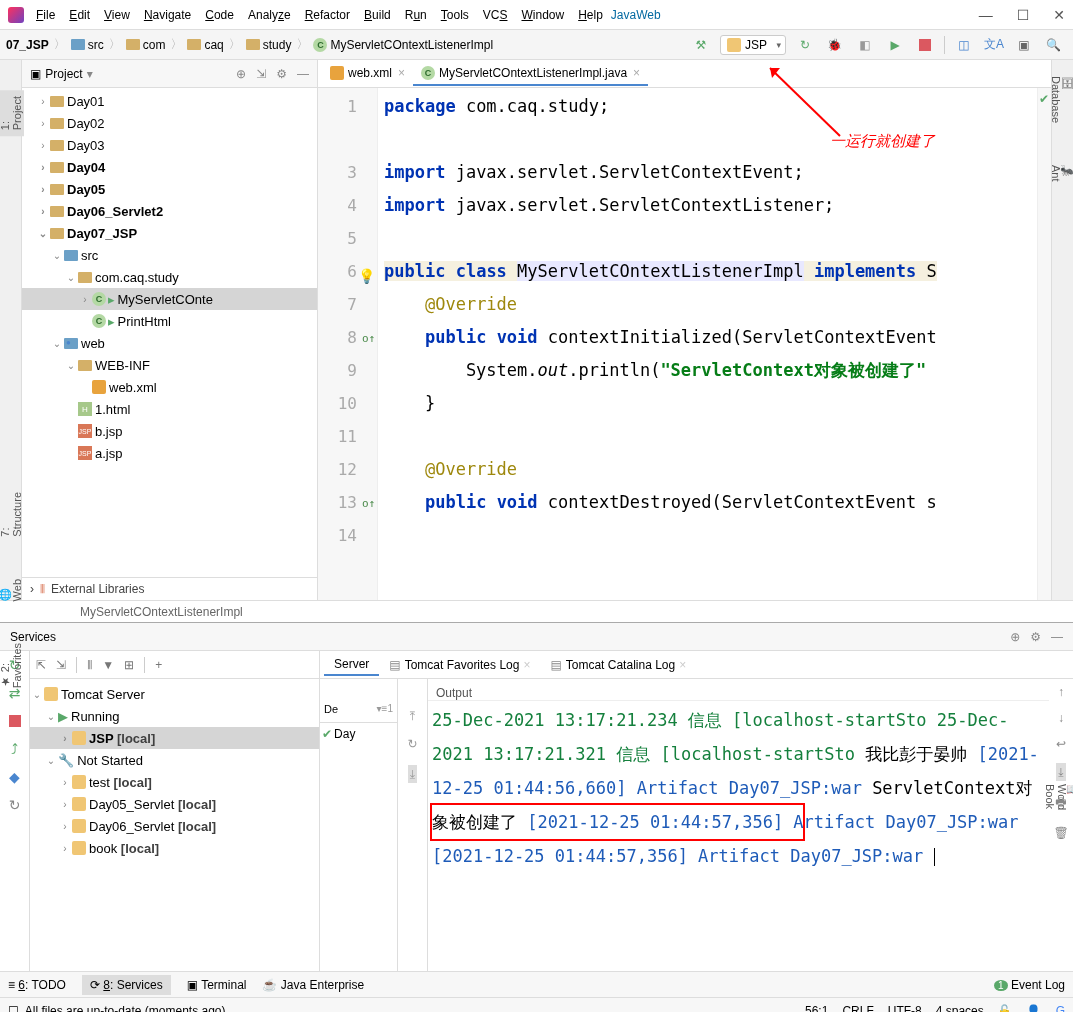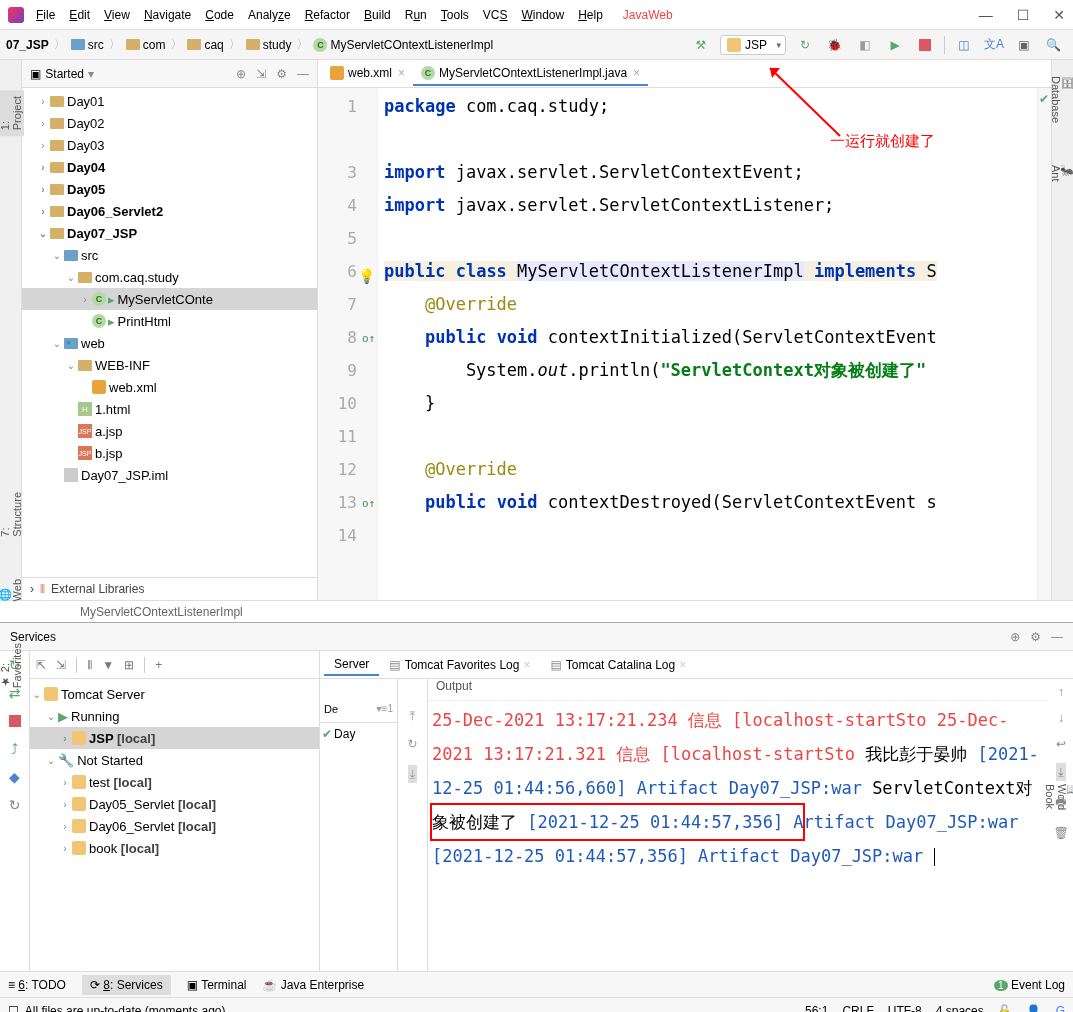--- a/index.html
+++ b/index.html
@@ -2,21 +2,21 @@
 <html><head>
 <meta charset="utf-8">
 <style>
 * { box-sizing: border-box; margin: 0; padding: 0; }
 body { font-family: "Segoe UI", Arial, sans-serif; font-size: 12px; background: #fff; color: #000; width: 1073px; height: 1012px; overflow: hidden; position: relative; }
 .titlebar { height: 30px; display: flex; align-items: center; padding: 0 8px; border-bottom: 1px solid #ddd; }
 .app-icon { width: 16px; height: 16px; background: linear-gradient(135deg,#fe315d,#6f42c1); border-radius: 3px; margin-right: 12px; }
 .menubar { display: flex; gap: 14px; }
 .menubar span { cursor: pointer; }
 .menubar span u { text-decoration: underline; }
-.app-name { margin-left: 20px; color: #ef4444; }
+.app-name { margin-left: 8px; color: #0369a1; }
 .win-controls { margin-left: auto; display: flex; gap: 24px; font-size: 14px; color: #555; }
 .navbar { height: 30px; display: flex; align-items: center; border-bottom: 1px solid #ddd; background: #f5f5f5; }
 .breadcrumb { display: flex; align-items: center; gap: 3px; padding: 0 6px; font-size: 12px; }
 .bc-item { display: flex; align-items: center; gap: 3px; }
 .bc-sep { color: #aaa; margin: 0 2px; }
 .folder-icon { width: 14px; height: 11px; background: #d4b068; border-radius: 1px; display: inline-block; }
 .folder-icon.blue { background: #6ba0c7; }
 .class-icon { width: 14px; height: 14px; background: #b4d9a4; border-radius: 50%; display: inline-flex; align-items: center; justify-content: center; font-size: 9px; color: #2d6b2d; font-weight: bold; }
 .tool-icons { margin-left: auto; display: flex; align-items: center; gap: 8px; padding-right: 8px; }
 .tool-btn { width: 22px; height: 22px; display: flex; align-items: center; justify-content: center; cursor: pointer; color: #666; }
@@ -49,40 +49,40 @@
 .editor-body { flex: 1; display: flex; overflow: hidden; position: relative; }
 .gutter { width: 60px; background: #f7f7f7; border-right: 1px solid #eee; font-family: "Consolas", monospace; font-size: 16px; color: #aaa; text-align: right; padding-right: 20px; line-height: 33px; padding-top: 2px; position: relative; }
 .gutter .bulb { position: absolute; left: 40px; top: 172px; color: #f0a020; font-size: 14px; }
 .gutter .ov { color: #4a8a4a; position: absolute; left: 44px; font-size: 11px; }
 .code { flex: 1; font-family: "Consolas", monospace; font-size: 17px; line-height: 33px; padding: 2px 0 0 6px; white-space: pre; overflow: hidden; }
 .kw { color: #0033b3; font-weight: bold; }
 .ann { color: #9e880d; }
 .str { color: #067d17; font-weight: bold; }
 .it { font-style: italic; }
 .hl-line { background: #f5f0df; }
-.annotation-arrow { position: absolute; color: red; font-size: 13px; }
+.annotation-arrow { position: absolute; color: red; font-size: 13px; font-style: italic; }
 .crumb-bar { height: 22px; border-top: 1px solid #ddd; display: flex; align-items: center; padding-left: 80px; color: #666; font-size: 12px; }
 .services { border-top: 1px solid #aaa; }
 .svc-hdr { height: 28px; display: flex; align-items: center; padding: 0 10px; background: #f7f7f7; border-bottom: 1px solid #ddd; justify-content: center; }
 .svc-hdr .icons { margin-left: auto; display: flex; gap: 10px; color: #888; }
 .svc-body { display: flex; height: 320px; }
 .svc-toolbar { width: 30px; border-right: 1px solid #ddd; display: flex; flex-direction: column; align-items: center; padding-top: 4px; gap: 8px; }
 .svc-toolbar .btn { width: 20px; height: 20px; display: flex; align-items: center; justify-content: center; cursor: pointer; font-size: 14px; }
 .svc-left { width: 290px; border-right: 1px solid #ddd; display: flex; flex-direction: column; }
 .svc-top-icons { height: 28px; border-bottom: 1px solid #ddd; display: flex; align-items: center; padding: 0 6px; gap: 10px; color: #777; }
 .svc-tree { flex: 1; padding: 4px 0; font-size: 13px; }
 .svc-tree .tree-item.jsp { background: #d5d5d5; font-weight: bold; }
 .gray { color: #404040; font-weight: bold; }
 .svc-mid-tabs { display: flex; align-items: center; height: 28px; padding: 0 4px; border-bottom: 1px solid #ddd; }
 .svc-mid-tabs .stab { display: flex; align-items: center; gap: 4px; padding: 3px 10px; cursor: pointer; }
 .svc-mid-tabs .stab.active { border-bottom: 2px solid #4a86cf; }
 .svc-right { flex: 1; display: flex; flex-direction: column; min-width: 0; }
-.out-hdr { height: 22px; display: flex; align-items: flex-start; padding: 0 8px; color: #555; border-bottom: 1px solid #eee; }
+.out-hdr { height: 22px; display: flex; align-items: flex-end; padding: 0 8px; color: #555; border-bottom: 1px solid #eee; }
 .console { flex: 1; font-family: "Consolas", monospace; font-size: 17px; line-height: 34px; padding: 2px 4px; overflow: hidden; position: relative; }
-.console .brown { color: #ef4444; }
+.console .brown { color: #15803d; }
 .console .blue { color: #1e5bb8; }
 .red-box { position: absolute; border: 2px solid red; top: 102px; left: 2px; width: 375px; height: 38px; pointer-events: none; }
 .svc-out-tools { width: 24px; display: flex; flex-direction: column; align-items: center; padding-top: 6px; gap: 12px; color: #888; }
 .bottom-bar { height: 26px; border-top: 1px solid #ddd; display: flex; align-items: center; padding: 0 8px; font-size: 12px; background: #f7f7f7; gap: 16px; }
 .status-bar { height: 26px; border-top: 1px solid #ddd; display: flex; align-items: center; padding: 0 8px; font-size: 12px; background: #f7f7f7; }
 .status-right { margin-left: auto; display: flex; gap: 14px; align-items: center; }
 .play-green { color: #59a869; }
 .bug-green { color: #59a869; }
 .stop-red { width: 12px; height: 12px; background: #db5860; }
 .wrench { color: #888; }
@@ -183,21 +183,21 @@
   <div class="left-gutter">
     <span class="tab-label active">1: Project</span>
     <span class="tab-label" style="margin-top:320px">7: Structure</span>
     <span class="tab-label">🌐 Web</span>
     <span class="tab-label">★ 2: Favorites</span>
   </div>
 
   <div class="proj-panel">
     <div class="proj-hdr">
       <span>▣</span>
-      <span class="title">Started</span>
+      <span class="title">Project</span>
       <span style="margin-left:4px;color:#888">▾</span>
       <div class="icons">
         <span>⊕</span>
         <span>⇲</span>
         <span>⚙</span>
         <span>—</span>
       </div>
     </div>
     <div class="tree">
       <div class="tree-item">
@@ -310,36 +310,29 @@
           <span class="tw"></span>
           <span style="width:14px;height:14px;background:#a6c88a;font-size:8px;color:#fff;display:inline-flex;align-items:center;justify-content:center">H</span>
           <span class="lbl">1.html</span>
         </div>
       <div class="tree-item">
           <span class="tw"></span>
           <span class="tw"></span>
           <span class="tw"></span>
           <span class="tw"></span>
           <span style="width:14px;height:14px;background:#d97757;font-size:7px;color:#fff;display:inline-flex;align-items:center;justify-content:center">JSP</span>
+          <span class="lbl">b.jsp</span>
+        </div>
+      <div class="tree-item">
+          <span class="tw"></span>
+          <span class="tw"></span>
+          <span class="tw"></span>
+          <span class="tw"></span>
+          <span style="width:14px;height:14px;background:#d97757;font-size:7px;color:#fff;display:inline-flex;align-items:center;justify-content:center">JSP</span>
           <span class="lbl">a.jsp</span>
-        </div>
-      <div class="tree-item">
-          <span class="tw"></span>
-          <span class="tw"></span>
-          <span class="tw"></span>
-          <span class="tw"></span>
-          <span style="width:14px;height:14px;background:#d97757;font-size:7px;color:#fff;display:inline-flex;align-items:center;justify-content:center">JSP</span>
-          <span class="lbl">b.jsp</span>
-        </div>
-      <div class="tree-item">
-          <span class="tw"></span>
-          <span class="tw"></span>
-          <span class="tw"></span>
-          <span style="width:14px;height:14px;background:#ccc"></span>
-          <span class="lbl">Day07_JSP.iml</span>
         </div>
     </div>
     <div class="ext-libs">
         <span>›</span>
         <span style="color:#d97757">⫴</span>
         <span>External Libraries</span>
       </div>
   </div>
 
   <div class="editor-area">

